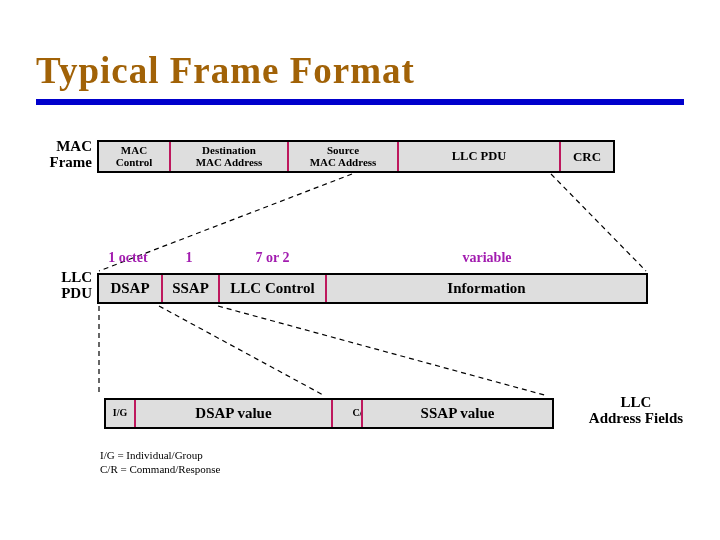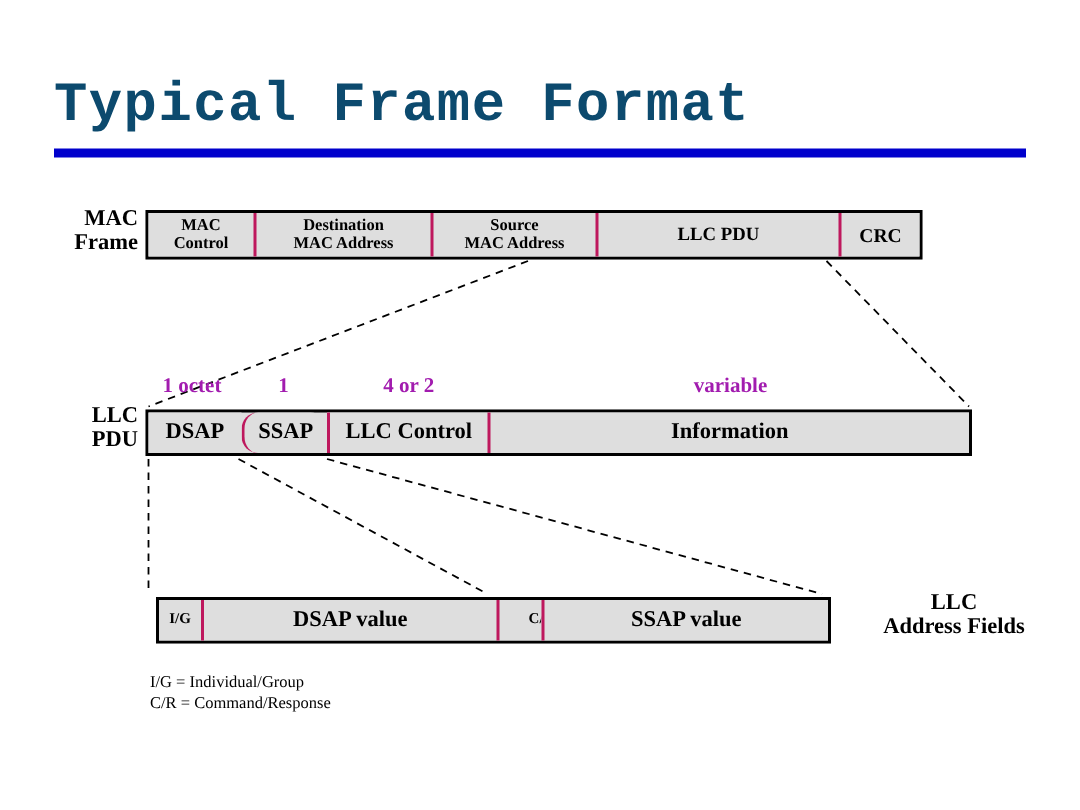--- a/index.html
+++ b/index.html
@@ -23,25 +23,25 @@
     background: #ffffff;
   }
 
   
   #title {
     position: absolute;
     left: 36px;
     top: 48px;
     width: 648px;
     height: 48px;
-    font-family: Liberation Mono, monospace;
+    font-family: Liberation Serif, serif;
     font-weight: bold;
     font-size: 37px;
     letter-spacing: 1.0px;
-    color: #0c4a6e;
+    color: #a16207;
     line-height: 46px;
     white-space: nowrap;
   }
   #title-rule {
     position: absolute;
     left: 36px;
     top: 99px;
     width: 648px;
     height: 6px;
     background: #0000CC;
@@ -214,26 +214,26 @@
 MAC Address</div>
     <div class="cell c-llcpdu" style="white-space: pre-line;">LLC PDU</div>
     <div class="cell c-crc" style="white-space: pre-line;">CRC</div>
   </div>
 
   <div id="llc-pdu-label" class="side-label" style="white-space: pre-line;">LLC
 PDU</div>
 
   <div id="lbl-1octet" class="size-label">1 octet</div>
   <div id="lbl-1" class="size-label">1</div>
-  <div id="lbl-1or2" class="size-label">4 or 2</div>
+  <div id="lbl-1or2" class="size-label">7 or 2</div>
   <div id="lbl-var" class="size-label">variable</div>
 
   <div id="llc-row" class="row">
     <div class="cell c-dsap" style="white-space: pre-line;">DSAP</div>
-    <div class="cell c-ssap" style="white-space: pre-line; border-radius: 11px;">SSAP</div>
+    <div class="cell c-ssap" style="white-space: pre-line;">SSAP</div>
     <div class="cell c-ctl" style="white-space: pre-line;">LLC Control</div>
     <div class="cell c-info" style="white-space: pre-line;">Information</div>
   </div>
 
   <div id="addr-row" class="row">
     <div class="cell c-ig" style="white-space: pre-line;">I/G</div>
     <div class="cell c-dsapv" style="white-space: pre-line;">DSAP value</div>
     <div class="cell c-cr" style="white-space: pre-line;">C/R</div>
     <div class="cell c-ssapv" style="white-space: pre-line;">SSAP value</div>
   </div>

